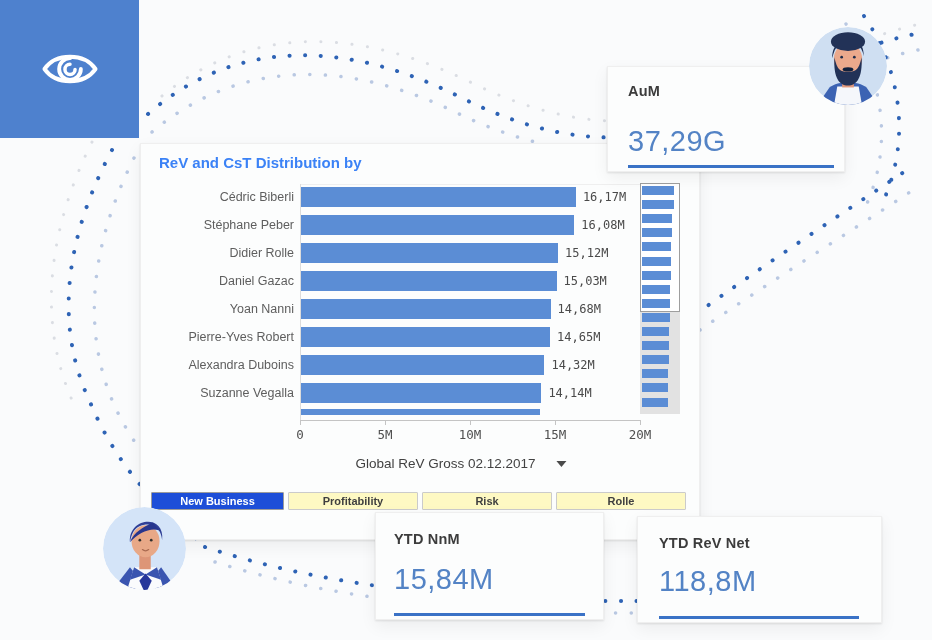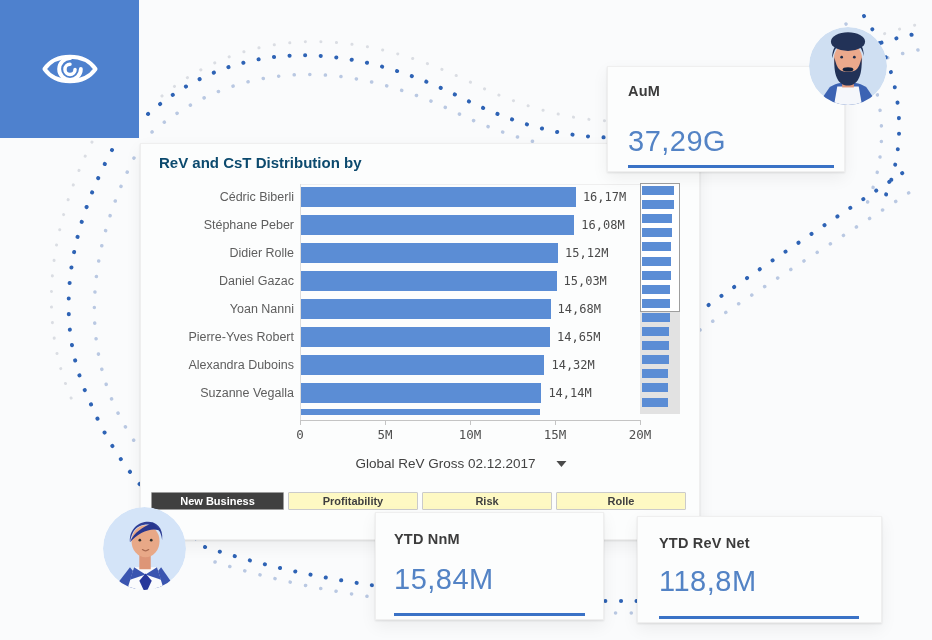--- a/index.html
+++ b/index.html
@@ -18,21 +18,21 @@
 
   
   .logo-square { left:0; top:0; width:139px; height:138px; z-index:2;
     display:flex; align-items:center; justify-content:center; }
 
   
   .card { background:#fcfdfd; border:1px solid #efefef;
     box-shadow:0 1px 2px rgba(0,0,0,.10), 0 6px 16px rgba(0,0,0,.06); z-index:2; }
 
   .chart-card { left:140px; top:143px; width:560px; height:397px; }
-  .chart-title { left:18px; top:10px; font-size:15px; font-weight:bold; color:#0c4a6e; }
+  .chart-title { left:18px; top:10px; font-size:15px; font-weight:bold; color:#3b82f6; }
 
   .row-name { left:0; width:153px; text-align:right; font-size:12.5px; color:#5e5e5e;
     height:16px; line-height:16px; }
   .bar { background:#5b8dd5; height:20px; }
   .bar-value { font-family:"DejaVu Sans Mono", monospace; font-size:12px; color:#4a4a4a;
     height:20px; line-height:20px; }
   .axis-vline { left:159px; top:40px; width:1px; height:236px; background:#dcdcdc; }
   .plot-topline { left:160px; top:40px; width:340px; height:1px; background:#efefef; }
   .axis-base { left:159px; top:276px; width:341px; height:1px; background:#c4c4c4; }
   .tick { width:1px; height:5px; top:276px; background:#c4c4c4; }
@@ -46,21 +46,21 @@
 
   .dim-select { left:320px; top:312px; transform:translateX(-50%); display:inline-flex;
     align-items:center; gap:21px; cursor:pointer; white-space:nowrap; }
   .dim-label { font-size:13.5px; color:#424242; }
   .caret-down { width:0; height:0; border-left:5px solid transparent;
     border-right:5px solid transparent; border-top:6px solid #4a4a4a; }
 
   .tab { top:348px; height:18px; font-size:11px; font-weight:bold; text-align:center;
     line-height:16px; border:1px solid #cbcbcb; background:#fef9c3; color:#3f3f3f;
     border-radius:1px; cursor:pointer; }
-  .tab.selected { background:#404040; border-color:#9c9c9c; color:#ffffff; }
+  .tab.selected { background:#1d4ed8; border-color:#9c9c9c; color:#ffffff; }
 
   .kpi-title { font-size:14.5px; font-weight:bold; color:#3c3c3c; letter-spacing:.2px; }
   .kpi-value { font-size:29px; color:#5383c5; letter-spacing:.5px; }
   .kpi-underline { position:absolute; height:3px; background:#3a72c6; bottom:3px; }
 
   .aum-card { left:607px; top:66px; width:238px; height:106px; }
   .nnm-card { left:375px; top:512px; width:229px; height:108px; }
   .rev-card { left:637px; top:516px; width:245px; height:107px; }
 
   .avatar { border-radius:50%; overflow:hidden; z-index:3; }

